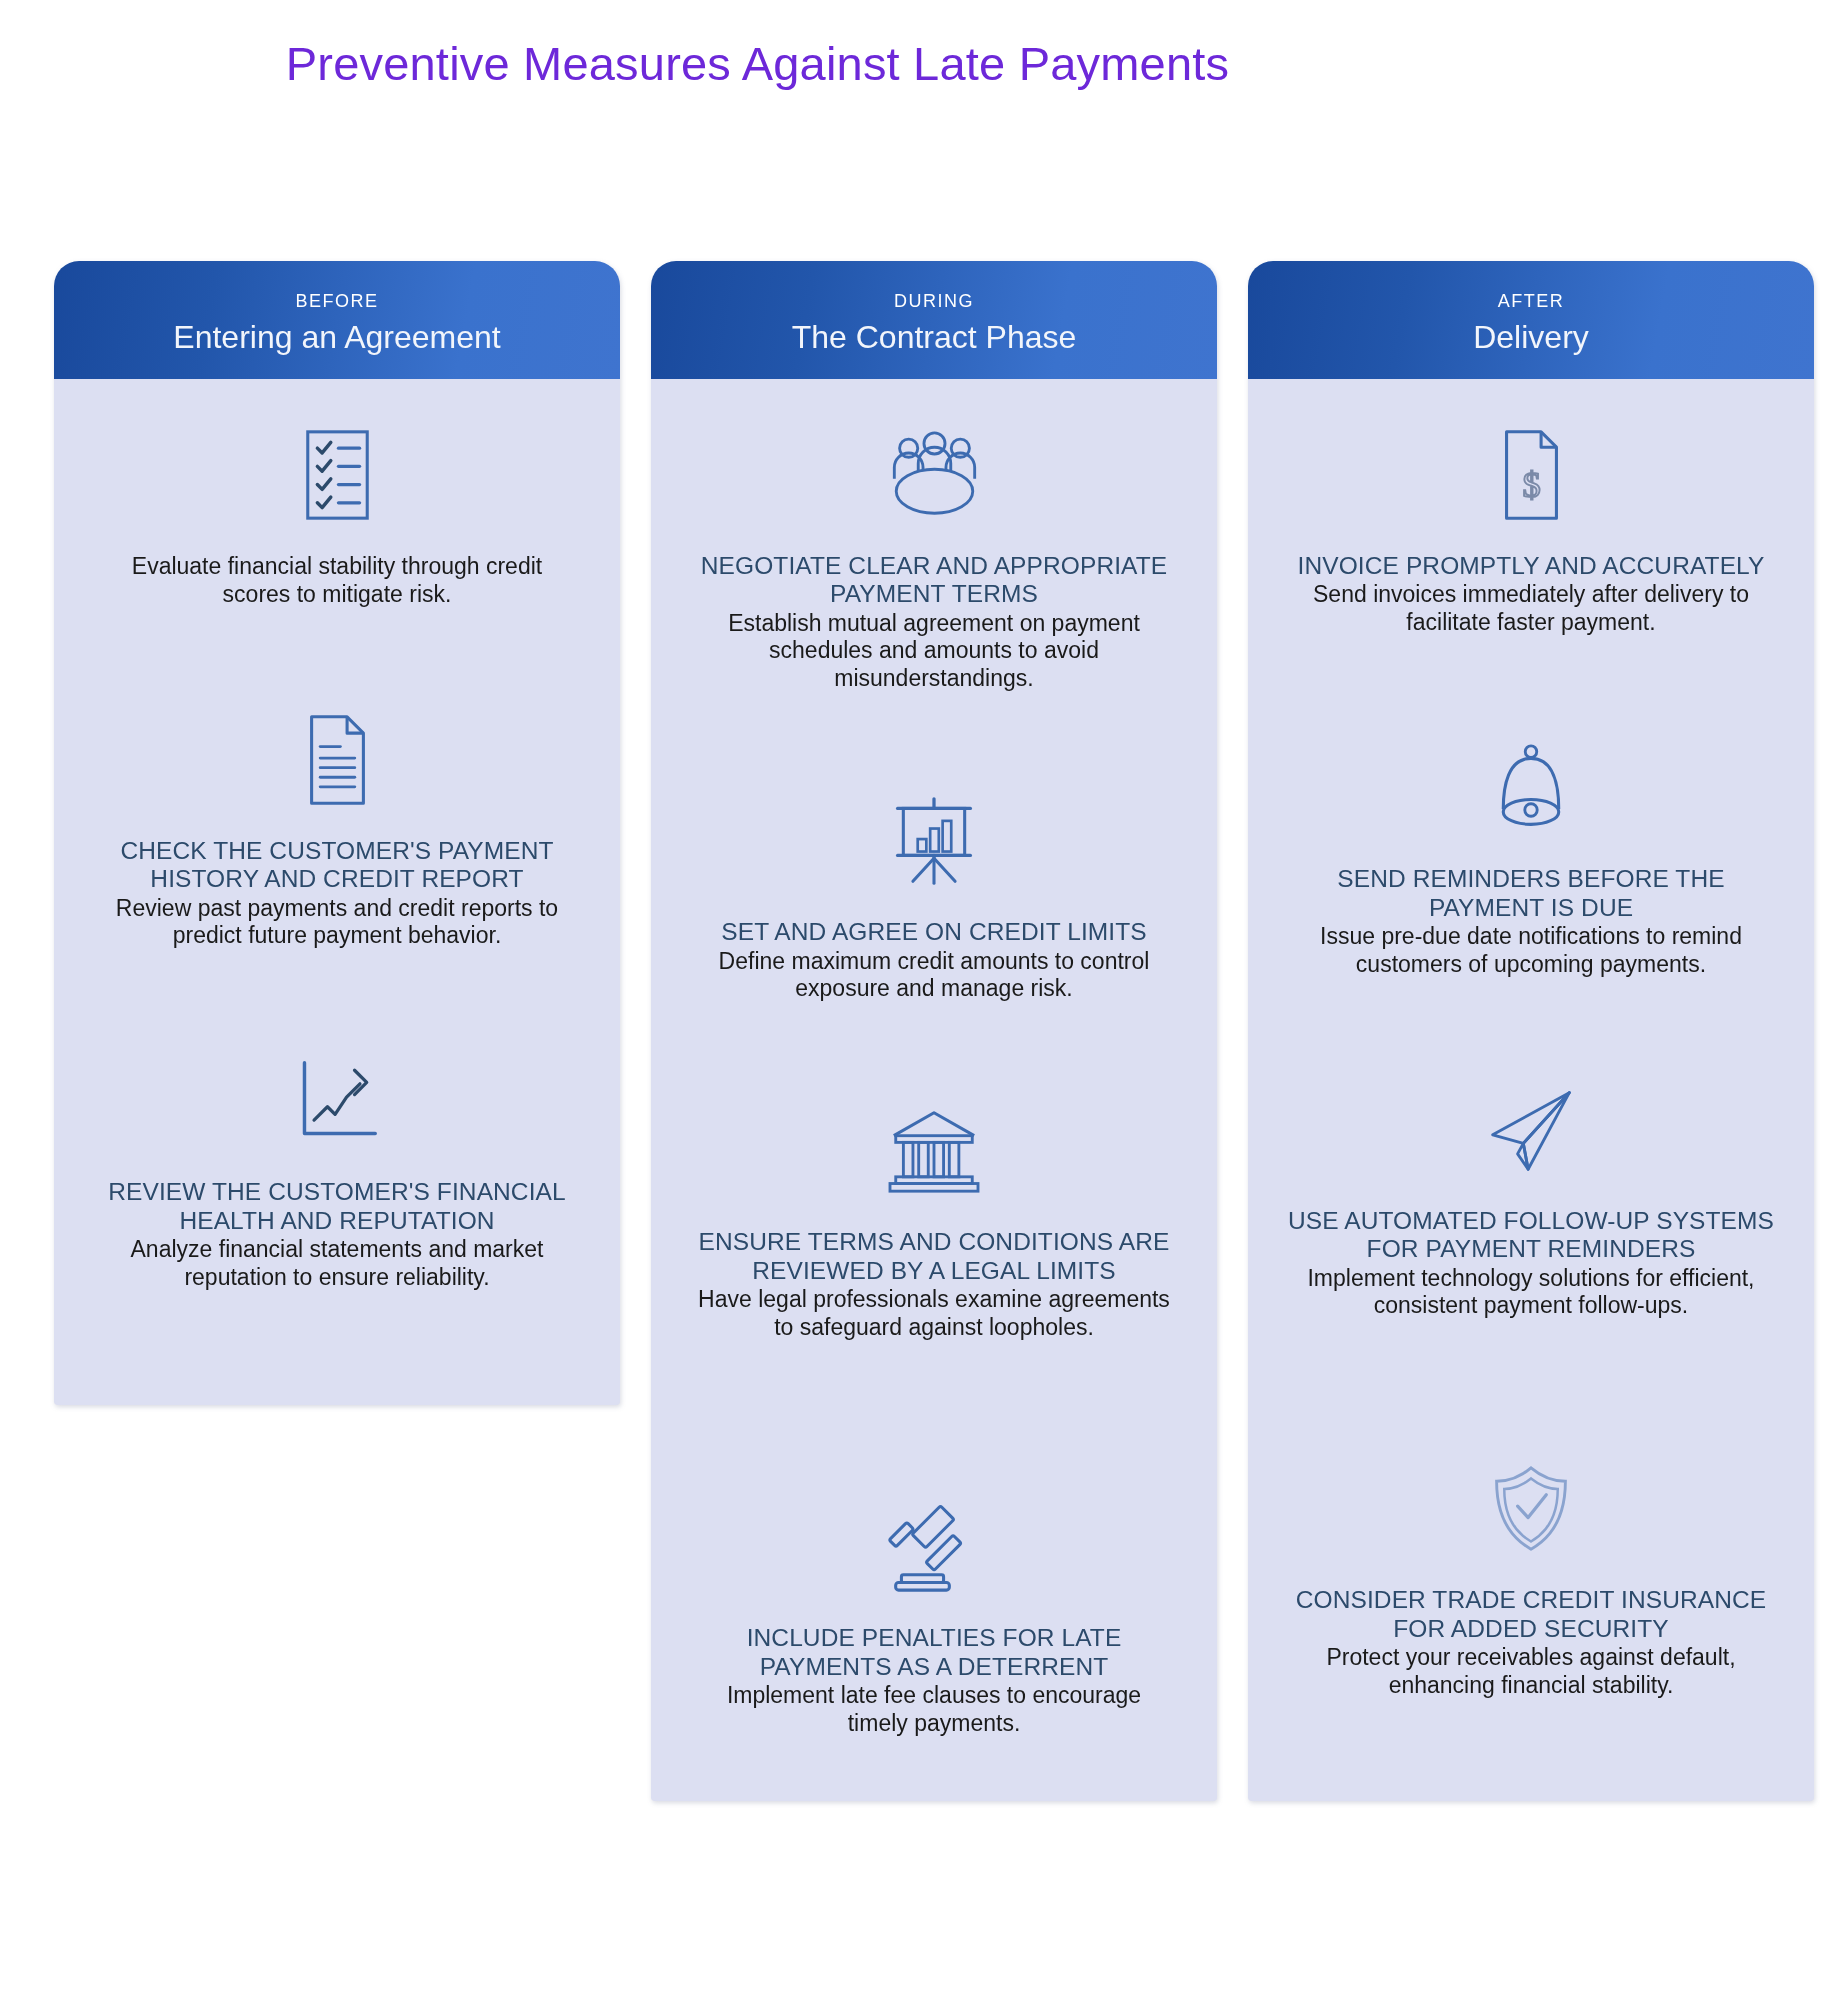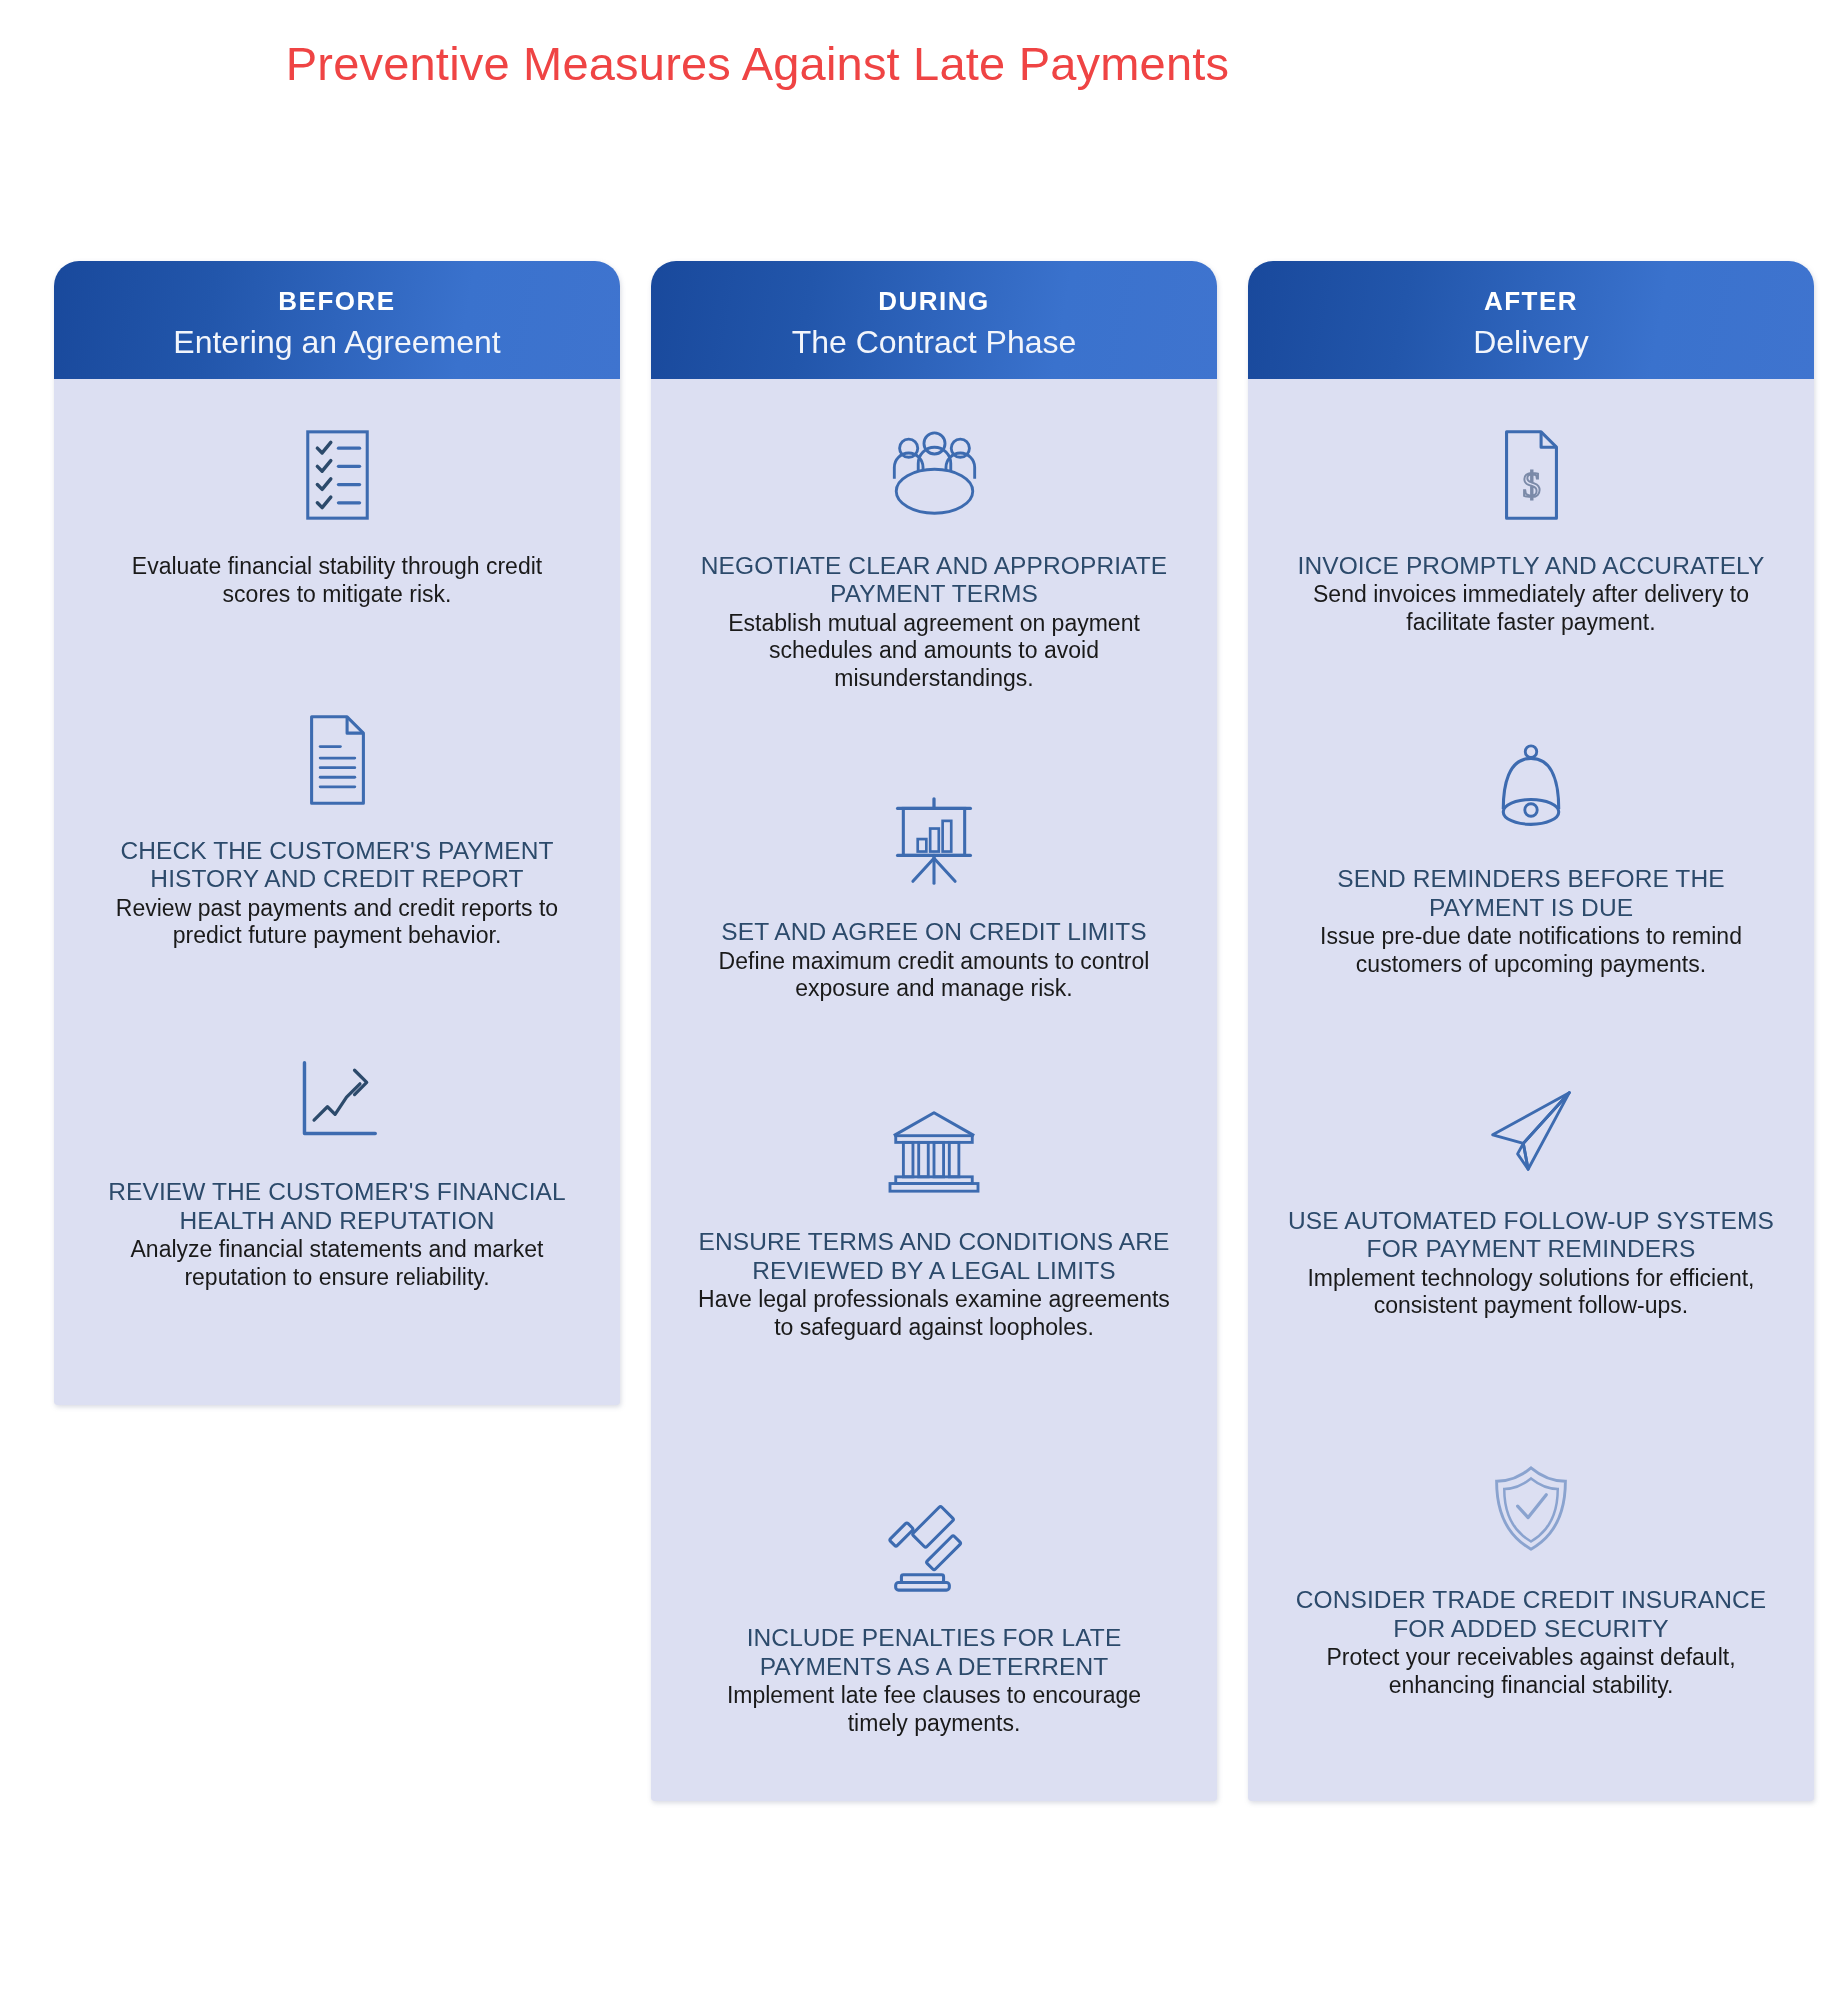--- a/index.html
+++ b/index.html
@@ -17,21 +17,21 @@
     background: #ffffff;
   }
   .page-title {
     position: absolute;
     top: 37px;
     left: 0;
     width: 1515px;
     text-align: center;
     font-size: 47px;
     font-weight: 400;
-    color: #ef4444;
+    color: #6d28d9;
     letter-spacing: 0.2px;
     line-height: 1.15;
   }
   .columns {
     position: absolute;
     top: 261px;
     left: 0;
     width: 1845px;
     display: flex;
     justify-content: flex-start;
@@ -49,22 +49,22 @@
     border-radius: 25px 25px 0 0;
     background: linear-gradient(100deg, #19499c 0%, #2256ab 28%, #3a72cd 72%, #3f74cf 100%);
     color: #ffffff;
     display: flex;
     flex-direction: column;
     align-items: center;
     justify-content: center;
     padding-top: 5.8px;
   }
   .col-header .phase {
-    font-size: 26px;
-    font-weight: bold;
+    font-size: 18px;
+    font-weight: normal;
     letter-spacing: 1.5px;
     line-height: 1.25;
   }
   .col-header .sub {
     font-size: 32px;
     font-weight: 400;
     margin-top: 5.8px;
     line-height: 1.2;
     color: #f2f5fb;
   }

